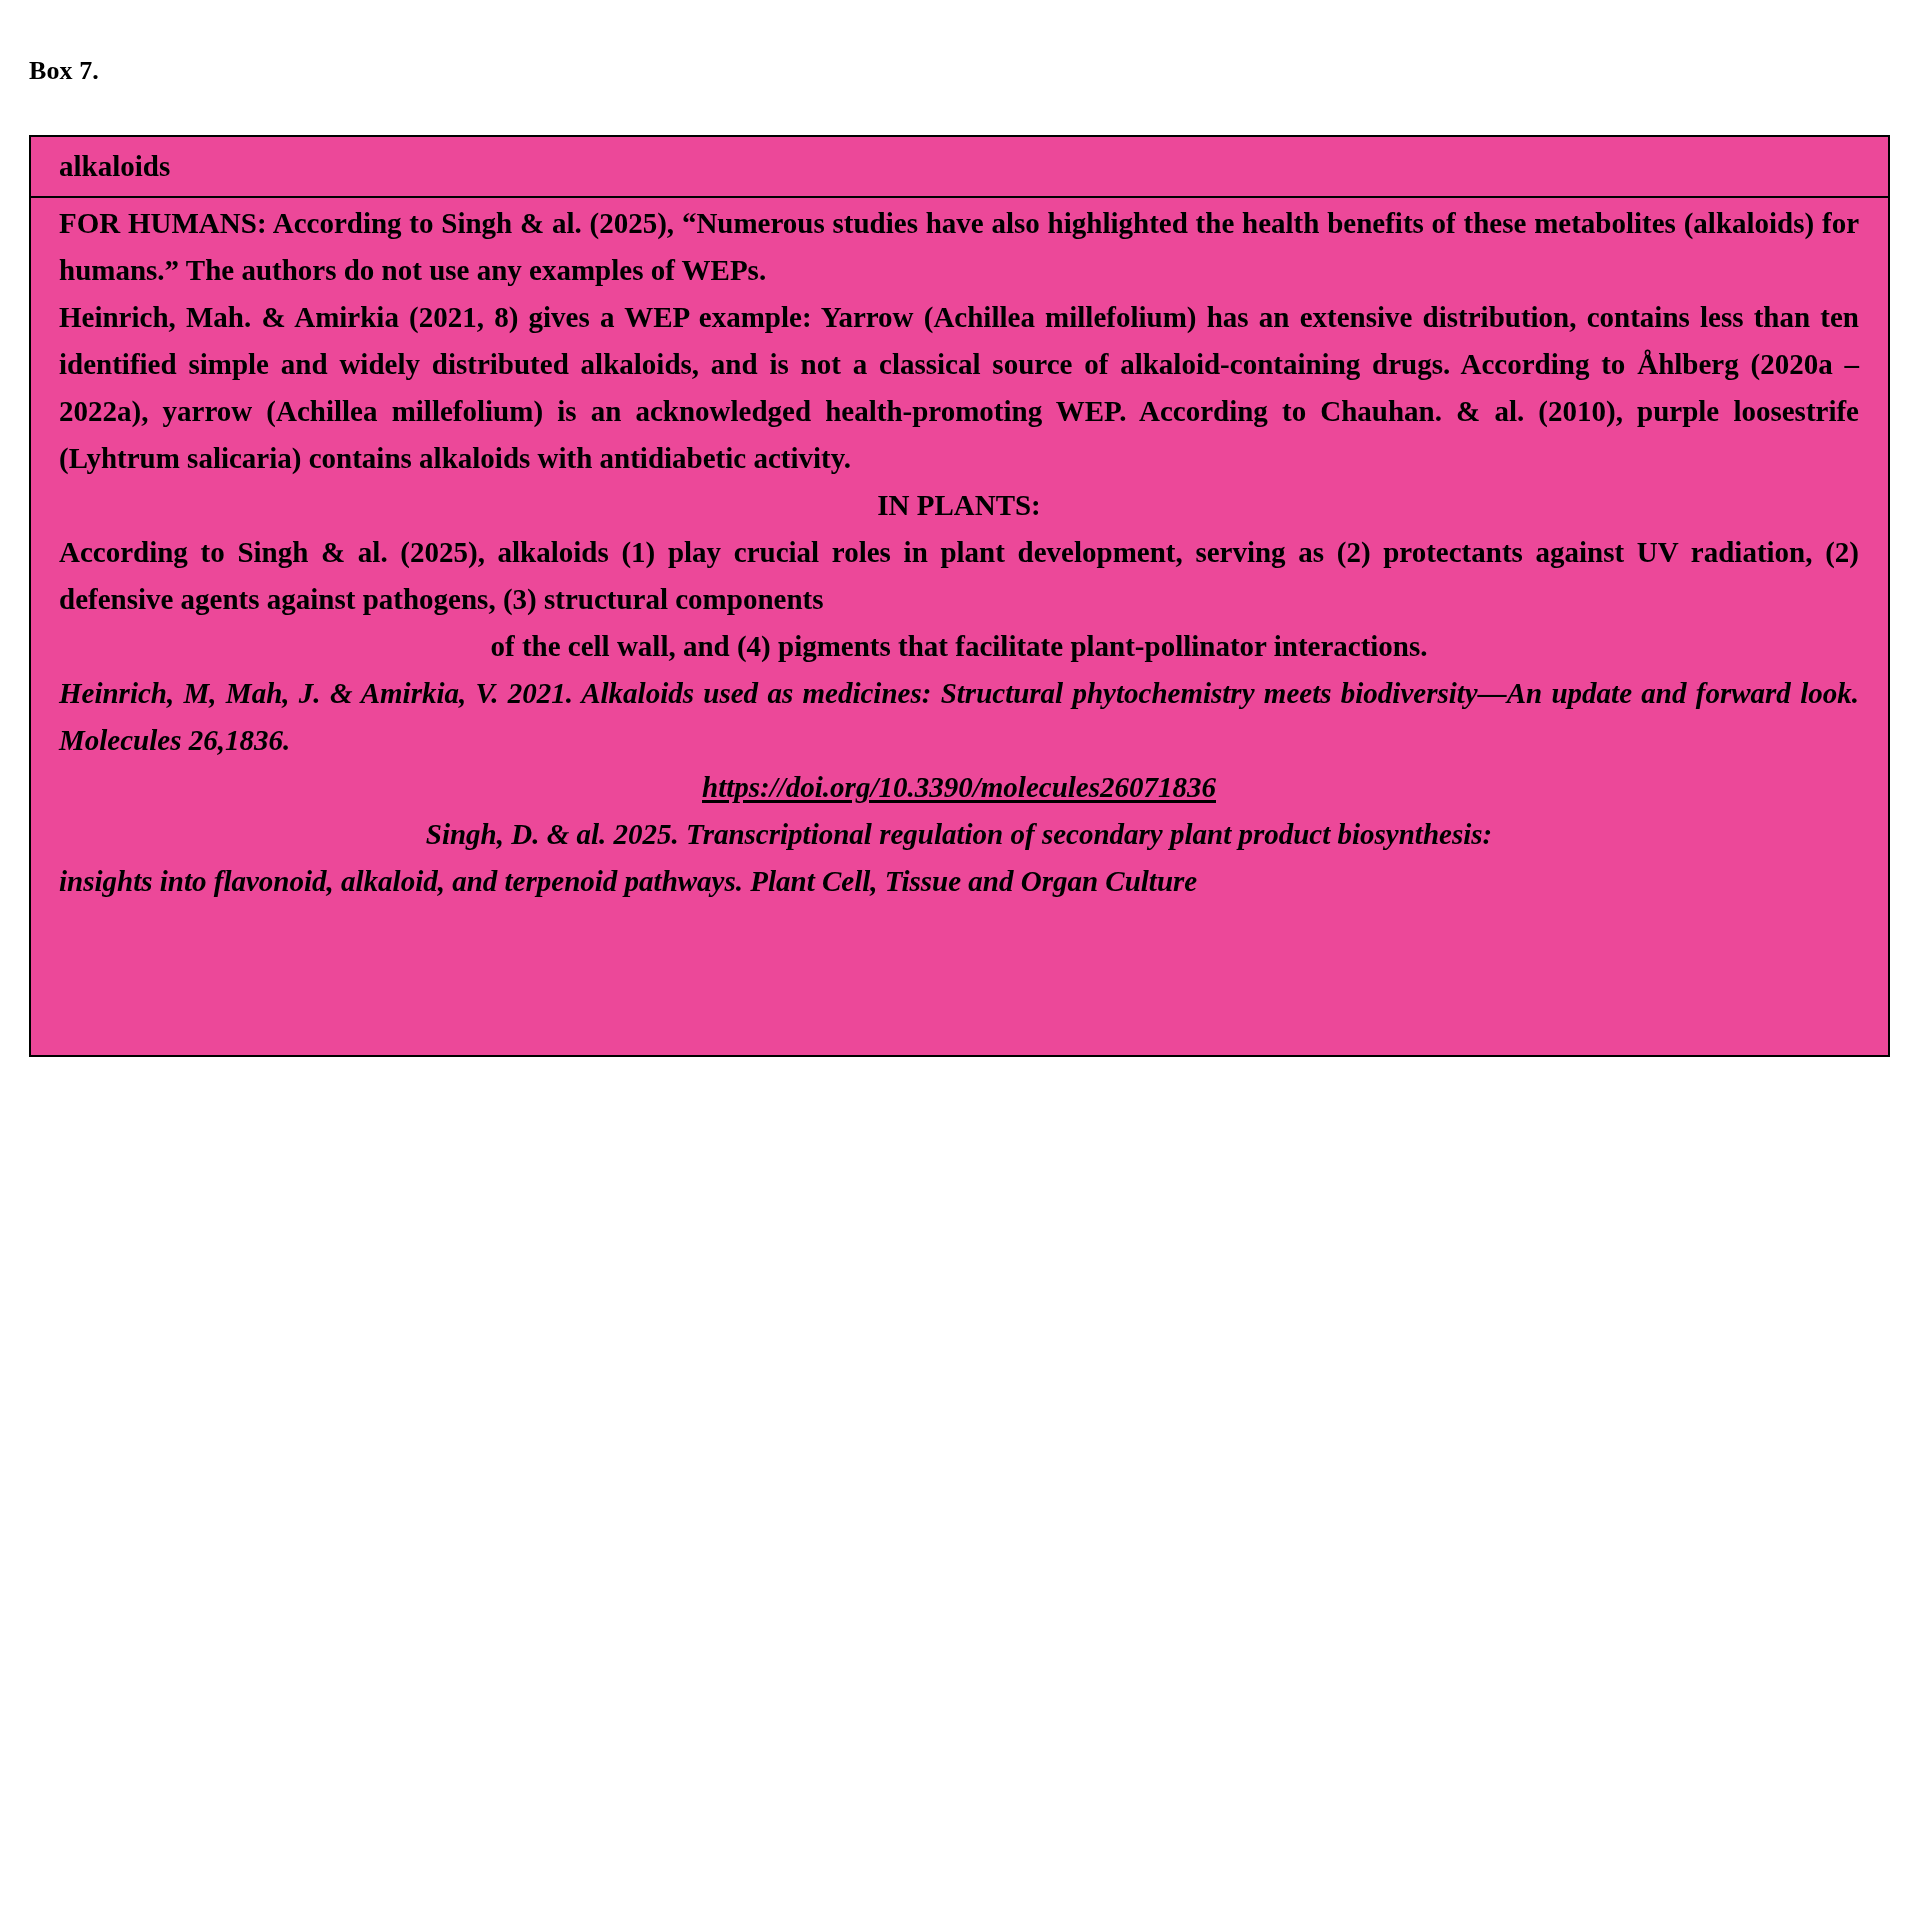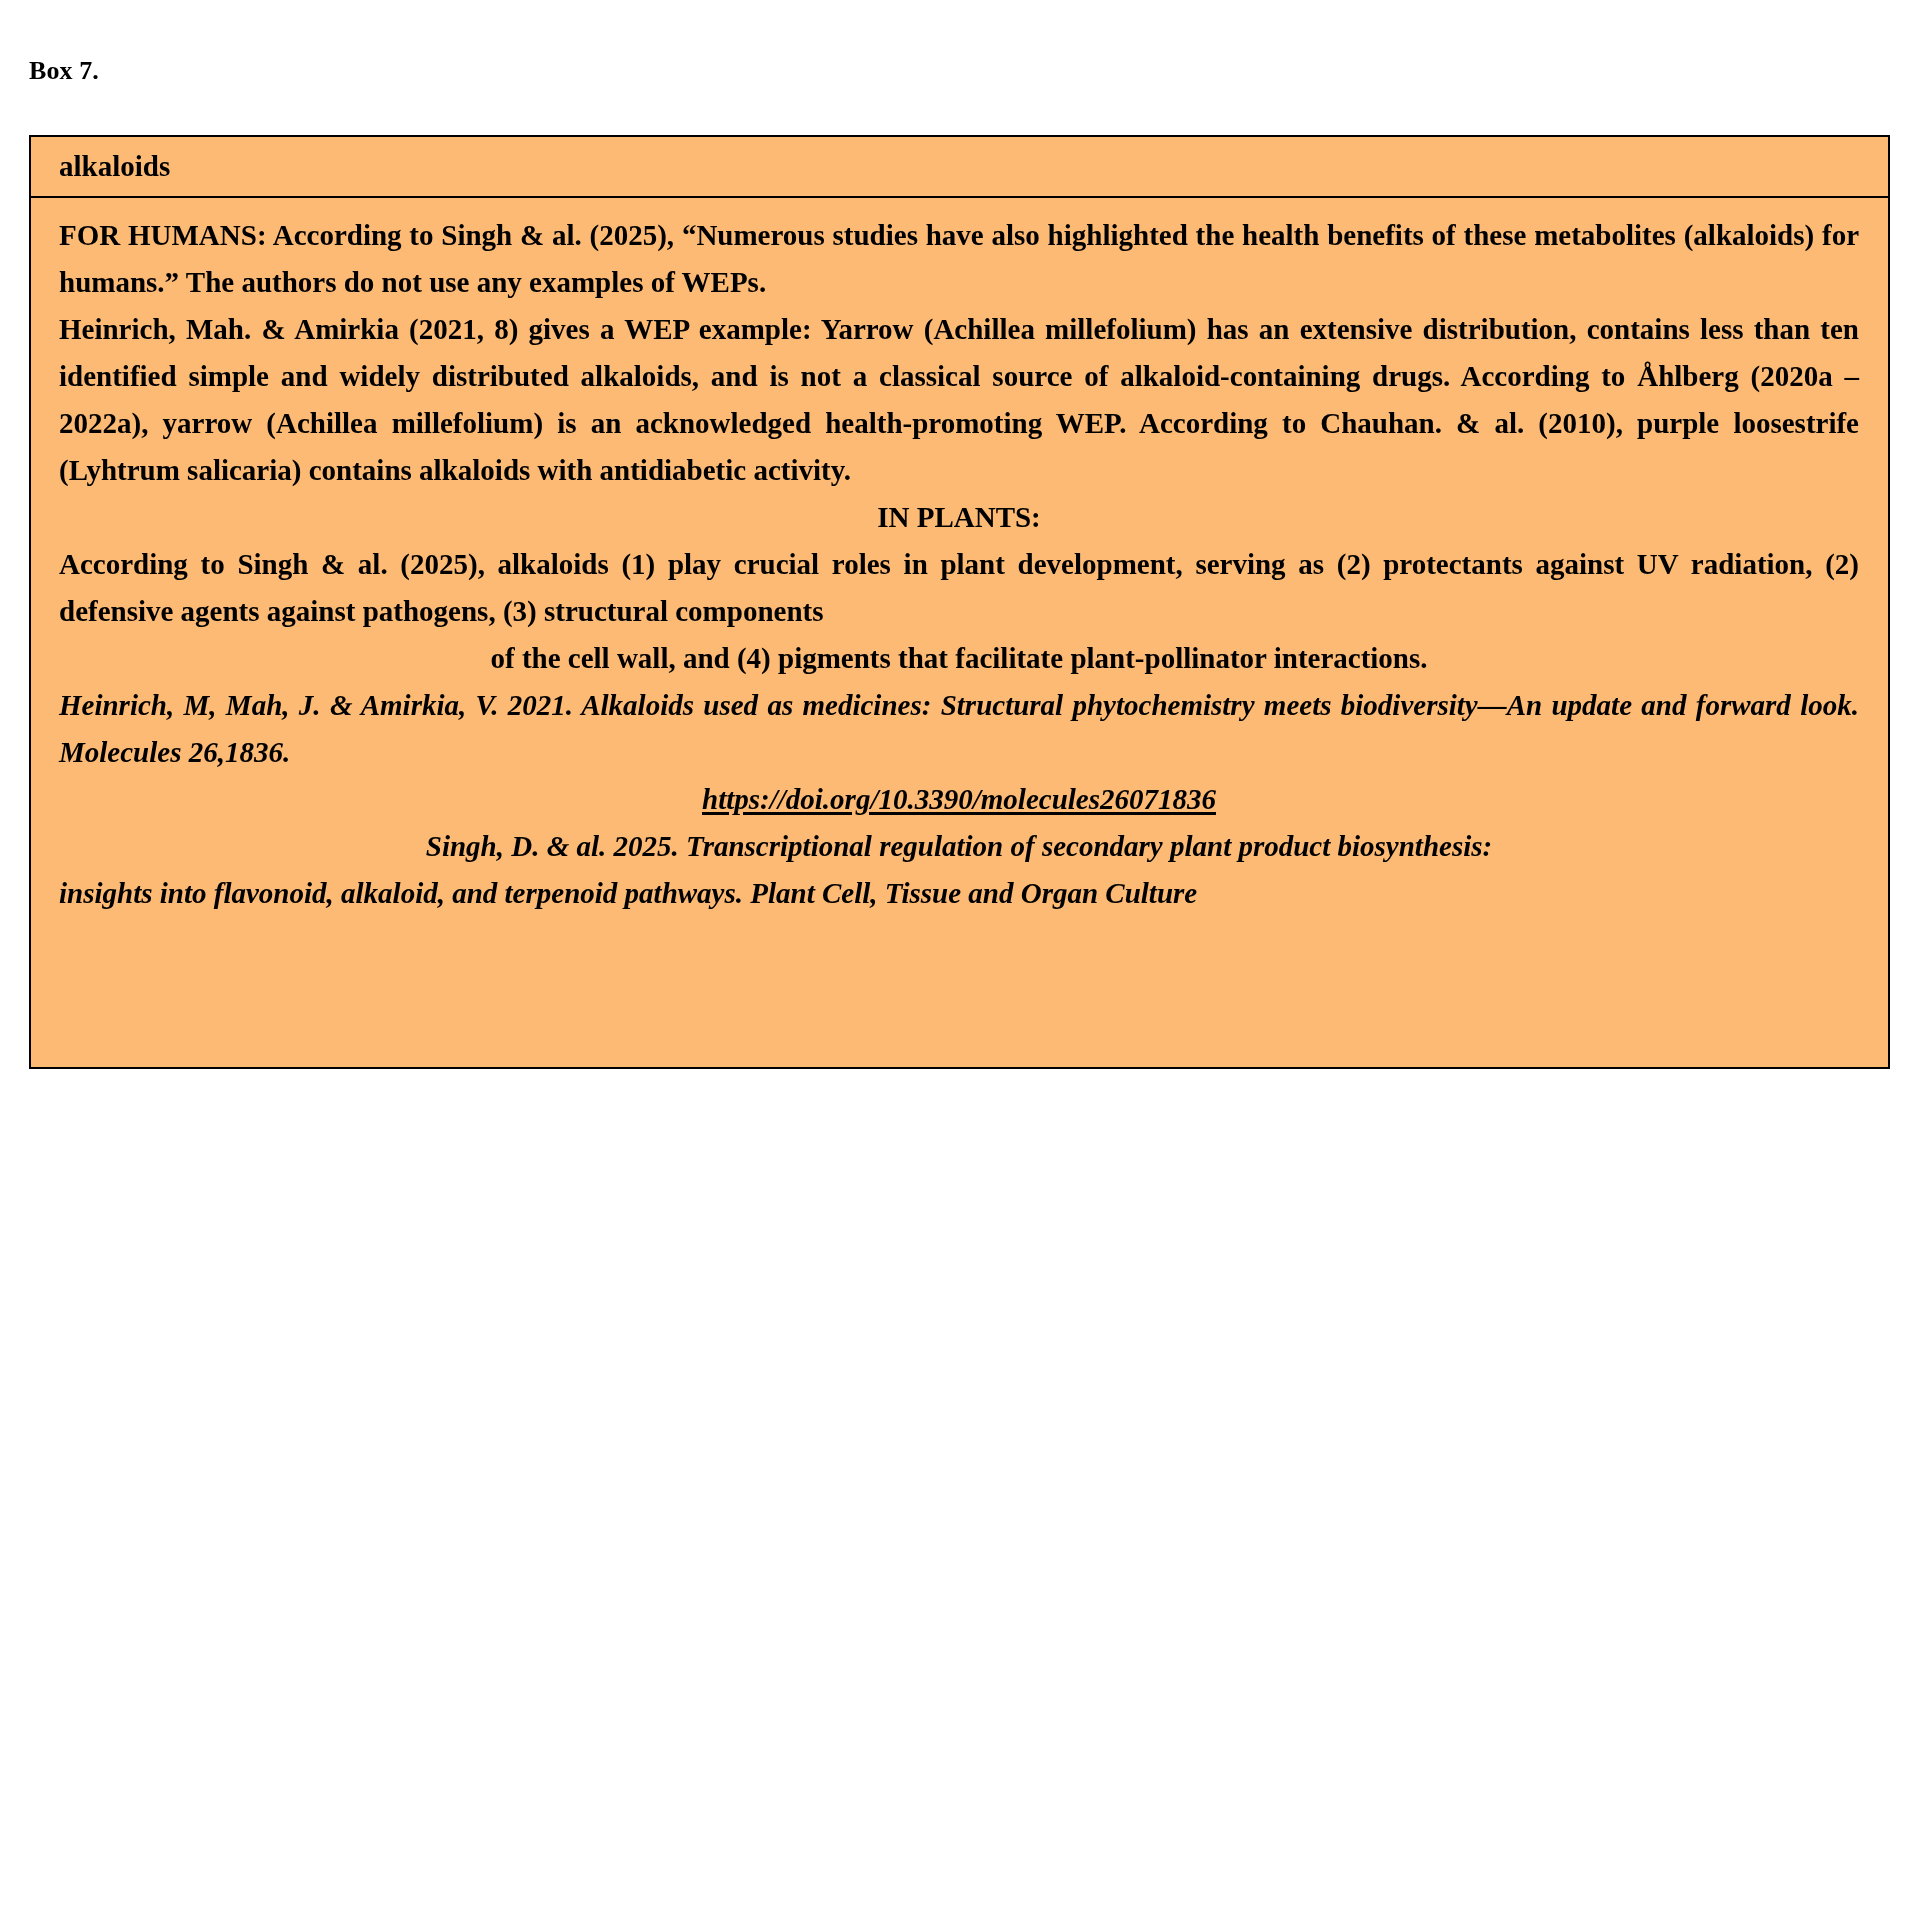--- a/index.html
+++ b/index.html
@@ -33,34 +33,34 @@
     line-height: 1.1;
   }
   
   .box-table {
     position: absolute;
     left: 29px;
     top: 89px;
     width: 1861px;
     border: 2.5px solid #000000;
     box-sizing: border-box;
-    background: #fdba74;
+    background: #ec4899;
   }
   .box-header {
     border-bottom: 2.5px solid #000000;
     padding: 13px 0 14px 28px;
     box-sizing: border-box;
   }
   .box-header-title {
     font-size: 29px;
     font-weight: bold;
     line-height: 1.12;
   }
   .box-body {
-    padding: 14px 29px 150px 28px;
+    padding: 2px 29px 150px 28px;
     box-sizing: border-box;
   }
   
   p.para {
     margin: 0 0 0 0;
     font-size: 29px;
     font-weight: bold;
     line-height: 1.62;
     text-align: justify;
     text-justify: inter-word;

